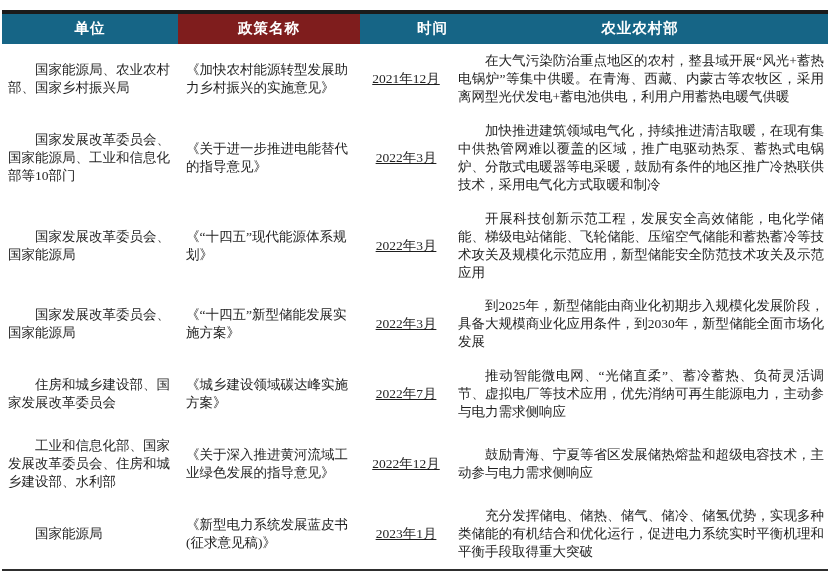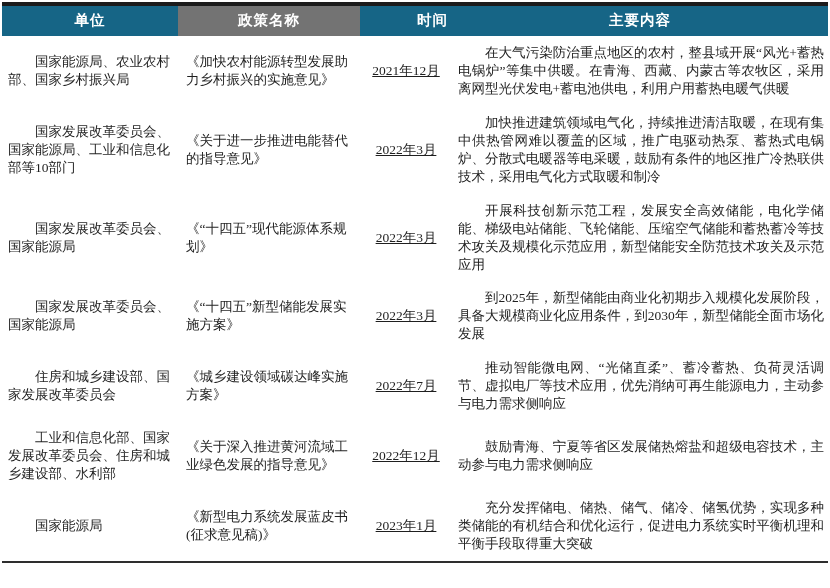--- a/index.html
+++ b/index.html
@@ -6,21 +6,21 @@
     margin: 0;
     padding: 0;
     background: #ffffff;
   }
   .page {
     position: relative;
     width: 830px;
     height: 572px;
     background: #ffffff;
     box-sizing: border-box;
-    padding-top: 2px;
+    padding-top: 10px;
     overflow: hidden;
     font-family: "Liberation Serif", "DejaVu Serif", serif;
   }
   table.policy-table {
     width: 826px;
     margin: 0 2px;
     border-collapse: collapse;
     table-layout: fixed;
   }
   
@@ -80,23 +80,23 @@
   <table class="policy-table">
     <colgroup>
       <col class="c-unit">
       <col class="c-policy">
       <col class="c-time">
       <col class="c-content">
     </colgroup>
     <thead>
       <tr>
         <th style="background: rgb(22, 101, 134); color: rgb(255, 255, 255);">单位</th>
-        <th style="background: #737373; color: rgb(255, 255, 255);">政策名称</th>
+        <th style="background: #7f1d1d; color: rgb(255, 255, 255);">政策名称</th>
         <th style="background: rgb(22, 101, 134); color: rgb(255, 255, 255); text-align: right;">时间</th>
-        <th style="background: rgb(22, 101, 134); color: rgb(255, 255, 255);">主要内容</th>
+        <th style="background: rgb(22, 101, 134); color: rgb(255, 255, 255);">农业农村部</th>
       </tr>
     </thead>
     <tbody>
         <tr>
           <td class="unit-cell">国家能源局、农业农村部、国家乡村振兴局</td>
           <td class="policy-cell">《加快农村能源转型发展助力乡村振兴的实施意见》</td>
           <td class="time-cell">2021年12月</td>
           <td class="content-cell">在大气污染防治重点地区的农村，整县域开展“风光+蓄热电锅炉”等集中供暖。在青海、西藏、内蒙古等农牧区，采用离网型光伏发电+蓄电池供电，利用户用蓄热电暖气供暖</td>
         </tr>
         <tr>

